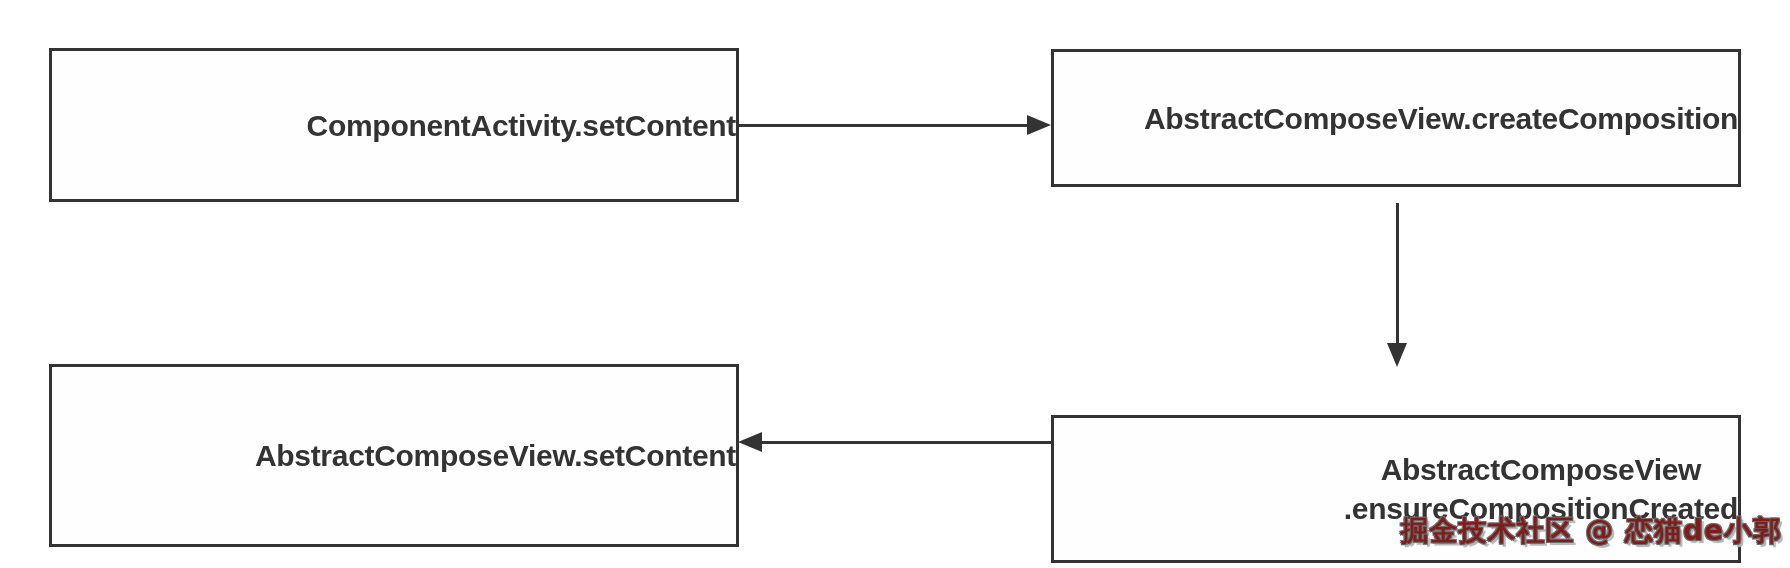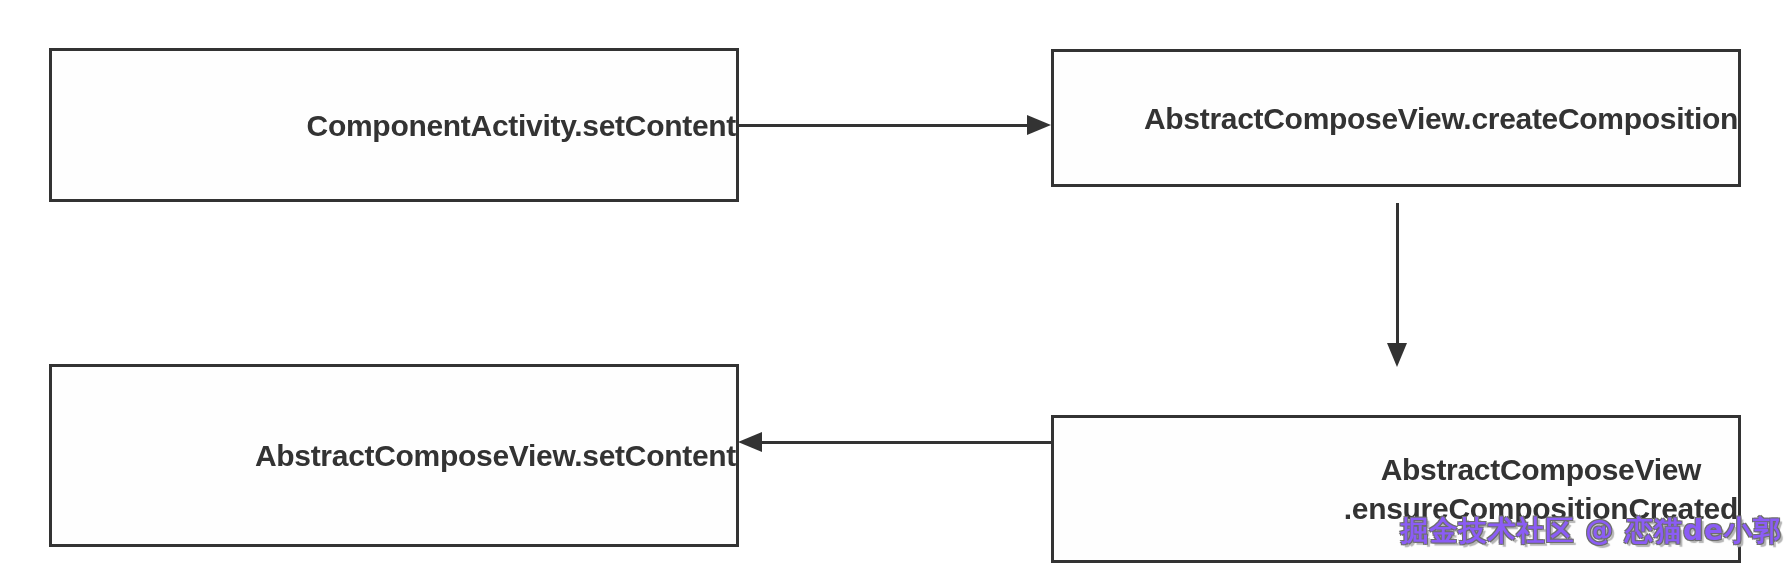--- a/index.html
+++ b/index.html
@@ -80,21 +80,21 @@
     border-right: 24px solid var(--stroke);
   }
 
   .watermark {
     position: absolute;
     right: 8px;
     top: 512px;
     font-size: 28px;
     font-weight: bold;
     letter-spacing: 1px;
-    color: #8b5cf6;
+    color: #7f1d1d;
     font-family: "DejaVu Sans", "Liberation Sans", sans-serif;
     text-shadow:
       -1px -1px 0 #6e6e6e,
        1px -1px 0 #6e6e6e,
       -1px  1px 0 #6e6e6e,
        1px  1px 0 #6e6e6e,
        3px  3px 1px #b5b5b5;
   }
 </style>
 </head>

